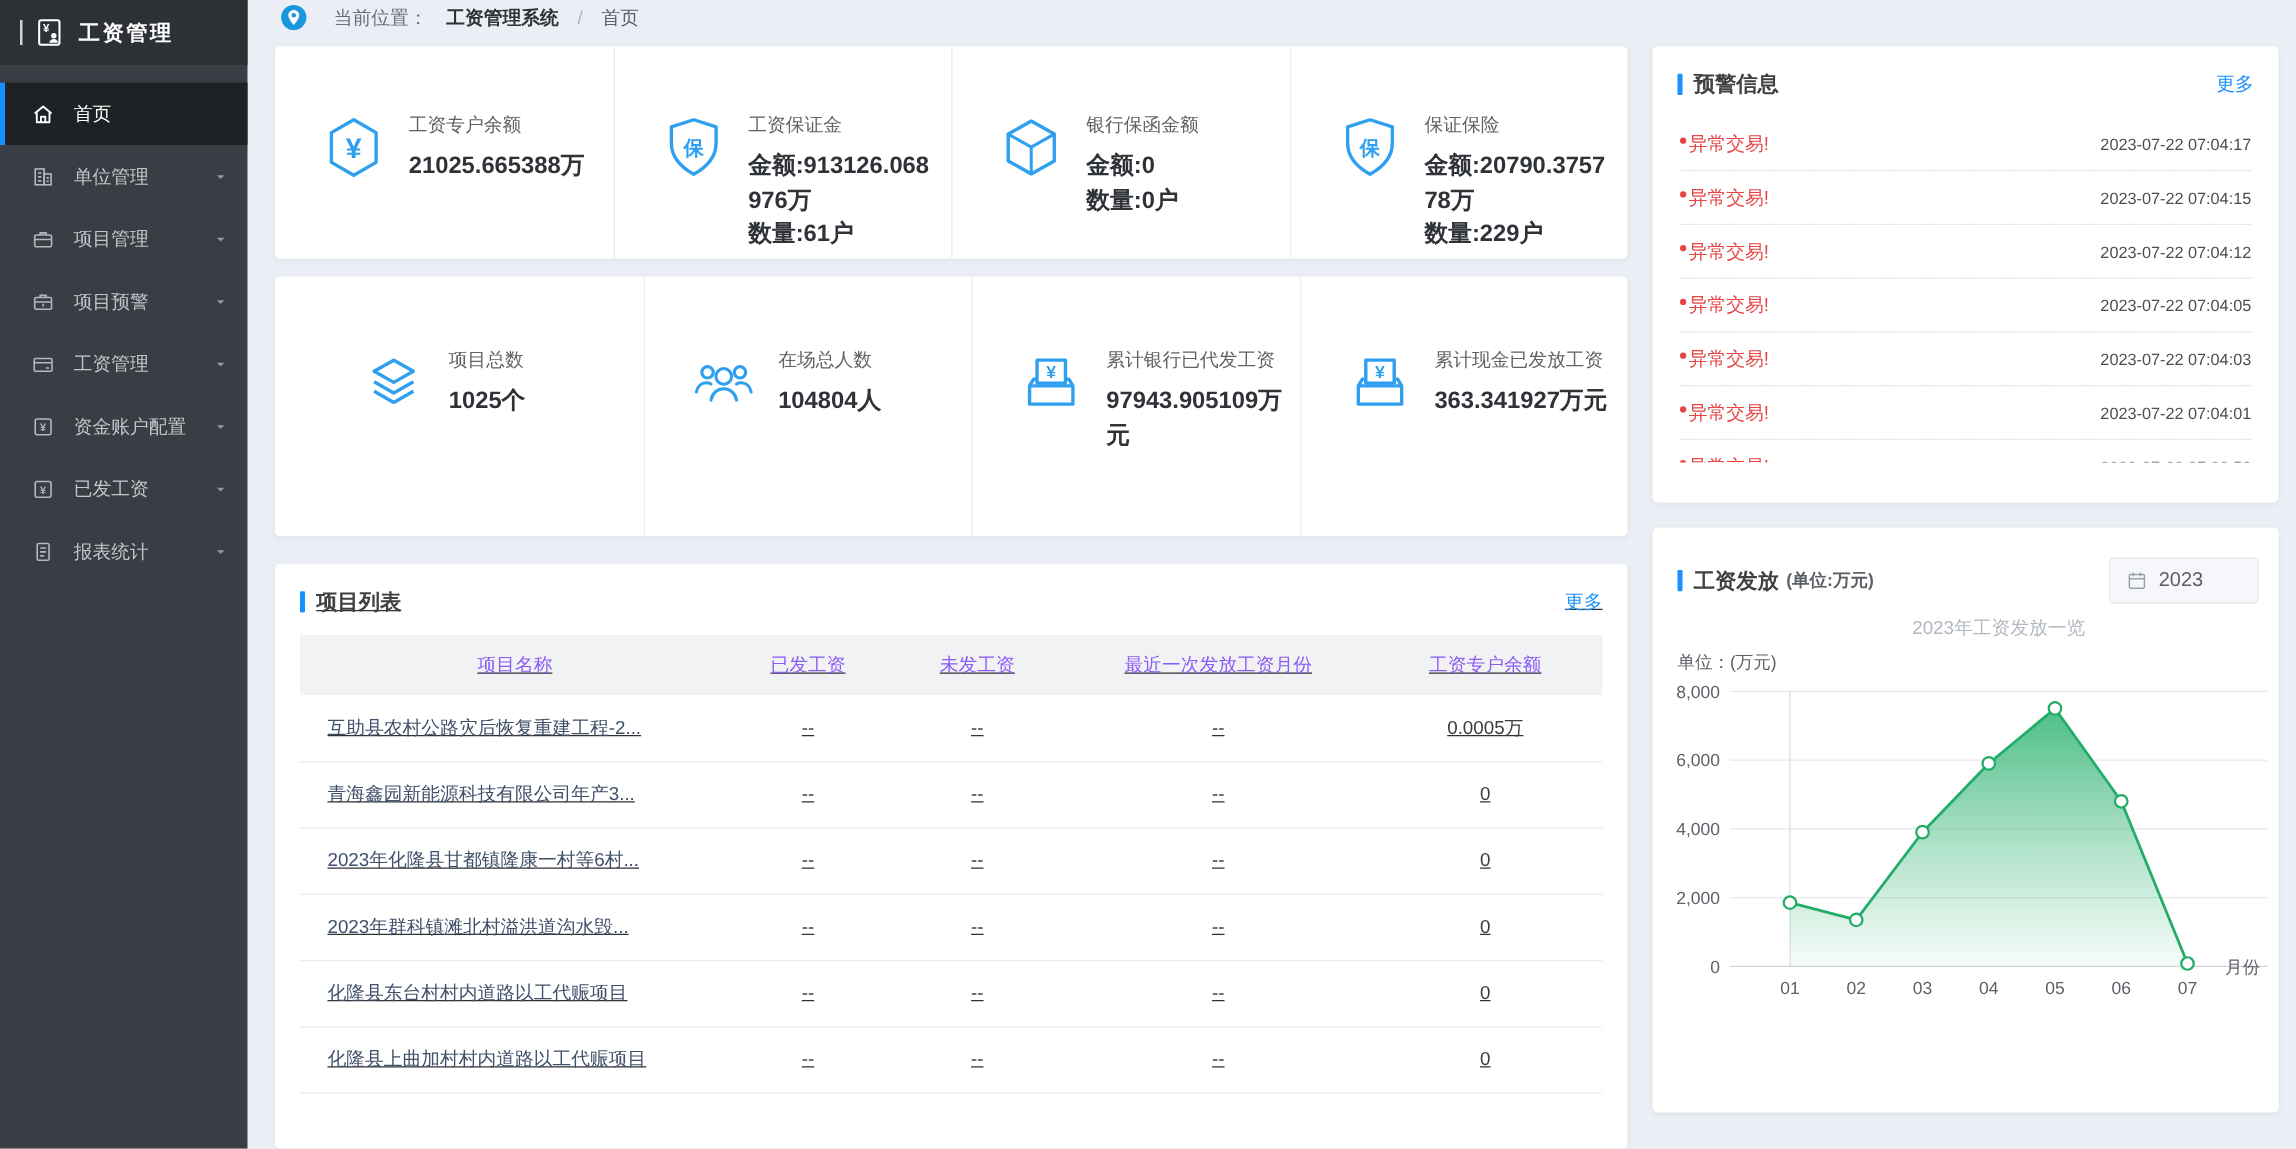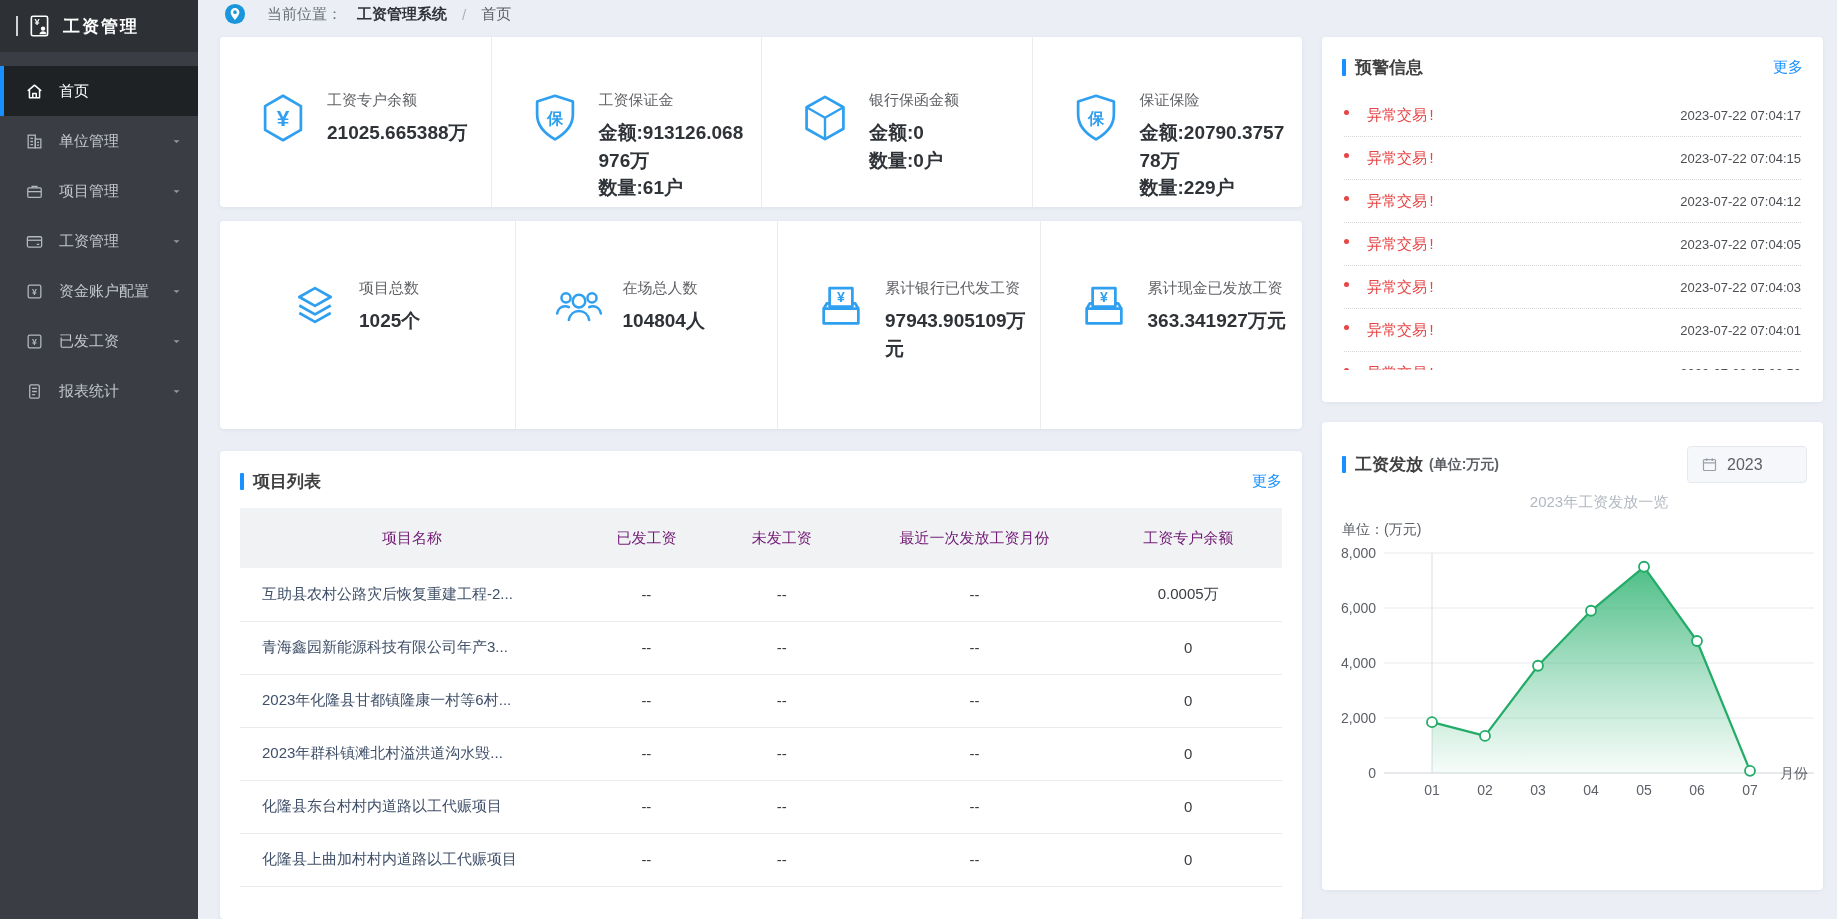--- a/index.html
+++ b/index.html
@@ -57,33 +57,33 @@
   .stat-line{font-size:19px;font-weight:bold;color:#2f3338;line-height:1.45;word-break:break-all;}
 
   
   .section-head{display:flex;align-items:center;padding:19px 20px 13px 20px;}
   .sec-bar{width:4px;height:17px;background:var(--accent);border-radius:1px;margin-right:9px;flex:none;}
   .sec-title{font-size:17px;font-weight:bold;color:#404040;}
   .sec-unit{font-size:14px;font-weight:bold;color:#5c6066;margin-left:6px;}
   .sec-more{margin-left:auto;color:var(--accent);font-size:15px;cursor:pointer;}
 
   
-  .projects-card{height:468px;overflow:hidden;margin-top:8px;}
+  .projects-card{height:468px;overflow:hidden;margin-top:8px;text-decoration:underline;}
   .ptable-wrap{margin:2px 20px 0 20px;max-height:392px;overflow:hidden;}
   table{width:100%;border-collapse:collapse;table-layout:fixed;}
-  thead th{background:#f1f2f4;height:60px;font-size:15px;font-weight:normal;color:#701a75;text-align:center;}
+  thead th{background:#f1f2f4;height:48px;font-size:15px;font-weight:normal;color:#8b5cf6;text-align:center;}
   tbody td{height:53px;font-size:15px;color:#3a3d42;text-align:center;border-bottom:1px solid #ebebeb;}
   tbody td.name{text-align:left;padding-left:22px;color:#40506a;white-space:nowrap;overflow:hidden;}
   tbody tr{cursor:pointer;}
 
   
   .warn-card{height:365px;overflow:hidden;}
   .warn-list{padding:2px 22px 0 22px;max-height:278px;overflow:hidden;}
   .warn-item{height:43px;display:flex;align-items:center;justify-content:space-between;border-bottom:1px dotted #d6d6d6;cursor:pointer;}
-  .warn-left{display:flex;align-items:center;gap:18px;color:var(--warn);font-size:15px;font-family:Liberation Mono, monospace;}
+  .warn-left{display:flex;align-items:center;gap:2px;color:var(--warn);font-size:15px;}
   .warn-dot{width:5px;height:5px;border-radius:50%;background:var(--warn);margin-top:-6px;}
   .warn-time{color:#4b4e53;font-size:13px;}
 
   
   .chart-card{height:468px;overflow:hidden;}
   .chart-head{display:flex;align-items:center;padding:24px 16px 4px 20px;}
   .year-picker{margin-left:auto;width:120px;height:37px;background:#f6f7fa;border:1px solid #e5e8ed;border-radius:4px;display:flex;align-items:center;gap:9px;padding:0 13px;color:#5c6066;font-size:16px;cursor:pointer;}
   .year-picker .cal{width:17px;height:17px;color:#9aa0a8;flex:none;}
   .year-picker .cal svg{width:100%;height:100%;display:block;}
   .chart-box{padding-left:6px;}
@@ -136,20 +136,33 @@
               <path d="M3.5 12.2h17"></path>
             </svg></span>
     <span class="mi-label">项目管理</span>
     <span class="mi-caret">
             <svg viewBox="0 0 24 24" fill="currentColor">
               <path d="M5.5 9l6.5 6.5L18.5 9z"></path>
             </svg>
           </span>
   </div>
 
+  <div class="menu-item">
+    <span class="mi-icon"><svg viewBox="0 0 24 24" fill="none" stroke="currentColor" stroke-width="1.6">
+              <rect x="3.5" y="7.5" width="17" height="12" rx="1.5"></rect>
+              <path d="M9 7.5V5.4h6v2.1"></path>
+              <path d="M3.5 12.2h17M12 14v3"></path>
+            </svg></span>
+    <span class="mi-label">项目预警</span>
+    <span class="mi-caret">
+            <svg viewBox="0 0 24 24" fill="currentColor">
+              <path d="M5.5 9l6.5 6.5L18.5 9z"></path>
+            </svg>
+          </span>
+  </div>
 
   <div class="menu-item">
     <span class="mi-icon"><svg viewBox="0 0 24 24" fill="none" stroke="currentColor" stroke-width="1.6">
               <rect x="3" y="6" width="18" height="13" rx="1.5"></rect>
               <path d="M3 10.4h18"></path>
               <path d="M14.8 15.6h3.2"></path>
             </svg></span>
     <span class="mi-label">工资管理</span>
     <span class="mi-caret">
             <svg viewBox="0 0 24 24" fill="currentColor">

